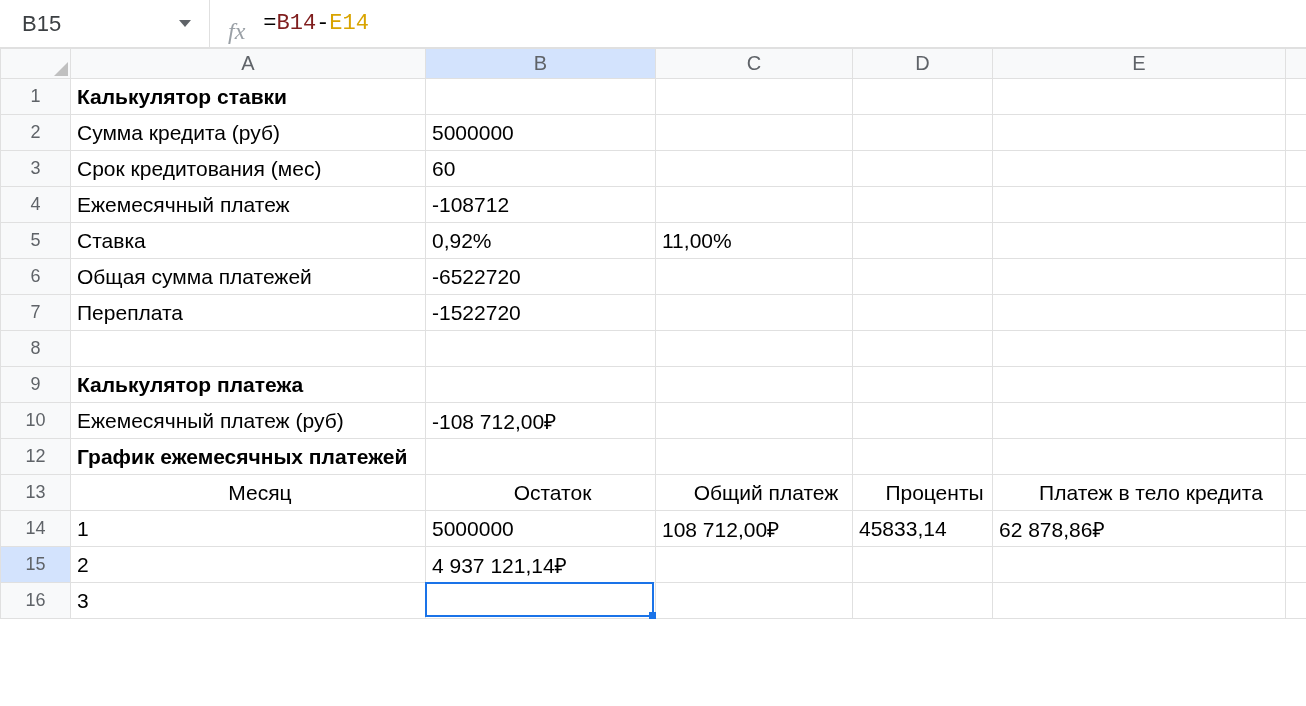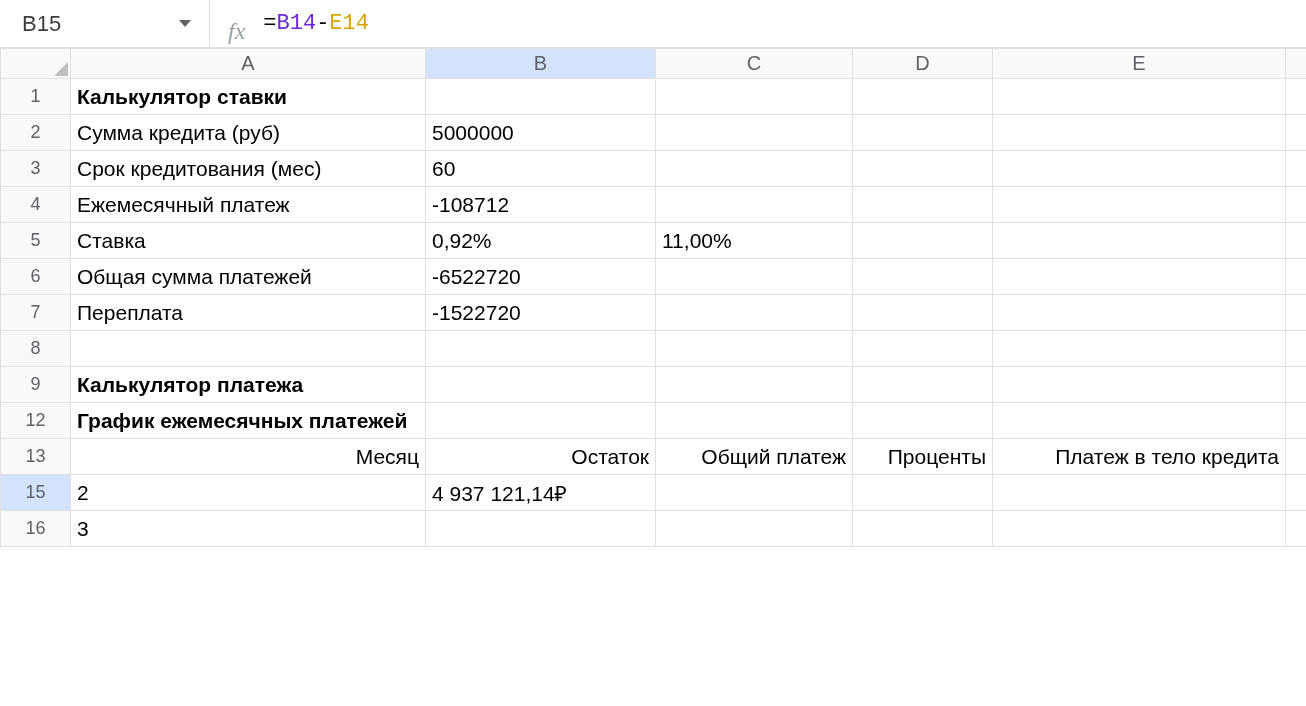--- a/index.html
+++ b/index.html
@@ -47,21 +47,21 @@
     margin-top: 16px;
   }
   .formula-content {
     font-family: "Courier New", monospace;
     font-size: 22px;
     display: flex;
     align-items: center;
     gap: 0;
   }
   .formula-eq { color: #000; }
-  .formula-ref1 { color: #6d28d9; }
+  .formula-ref1 { color: #7f1d1d; }
   .formula-op { color: #000; }
   .formula-ref2 { color: #d9a400; }
 
   
   .grid-wrap {
     position: relative;
   }
   table.grid {
     border-collapse: collapse;
     table-layout: fixed;
@@ -109,21 +109,21 @@
   .rowhead-selected {
     background: #d3e3fd !important;
   }
 
   td.cell {
     font-size: 21px;
     vertical-align: middle;
   }
   td.cell.left { text-align: left; }
   td.cell.right { }
-  td.cell.center { text-align: right; padding-left: 30px; }
+  td.cell.center { text-align: center; padding-left: 30px; }
   td.cell.bold { font-weight: bold; }
   .selection-overlay {
     position: absolute;
     pointer-events: none;
     border: 2px solid #1a73e8;
     z-index: 10;
   }
   .selection-handle {
     position: absolute;
     width: 7px;
@@ -258,38 +258,56 @@
         <tr>
           <th class="rowhead">9</th>
           <td class="cell left bold">Калькулятор платежа</td>
           <td class="cell"></td>
           <td class="cell"></td>
           <td class="cell"></td>
           <td class="cell"></td>
           <td class="cell"></td>
         </tr>
         <tr>
+          <th class="rowhead">10</th>
+          <td class="cell left">Ежемесячный платеж (руб)</td>
+          <td class="cell right">-108 712,00₽</td>
+          <td class="cell"></td>
+          <td class="cell"></td>
+          <td class="cell"></td>
+          <td class="cell"></td>
+        </tr>
+        <tr>
           <th class="rowhead">12</th>
           <td class="cell left bold">График ежемесячных платежей</td>
           <td class="cell"></td>
           <td class="cell"></td>
           <td class="cell"></td>
           <td class="cell"></td>
           <td class="cell"></td>
         </tr>
         <tr>
           <th class="rowhead">13</th>
           <td class="cell center">Месяц</td>
           <td class="cell center">Остаток</td>
           <td class="cell center">Общий платеж</td>
           <td class="cell center">Проценты</td>
           <td class="cell center">Платеж в тело кредита</td>
           <td class="cell"></td>
         </tr>
         <tr>
+          <th class="rowhead">14</th>
+          <td class="cell right">1</td>
+          <td class="cell right">5000000</td>
+          <td class="cell right">108 712,00₽</td>
+          <td class="cell right">45833,14</td>
+          <td class="cell right">62 878,86₽</td>
+          <td class="cell"></td>
+        </tr>
+        <tr>
           <th class="rowhead rowhead-selected">15</th>
           <td class="cell right">2</td>
           <td class="cell right" id="selected-td">4 937 121,14₽</td>
           <td class="cell"></td>
           <td class="cell"></td>
           <td class="cell"></td>
           <td class="cell"></td>
         </tr>
         <tr>
           <th class="rowhead">16</th>

